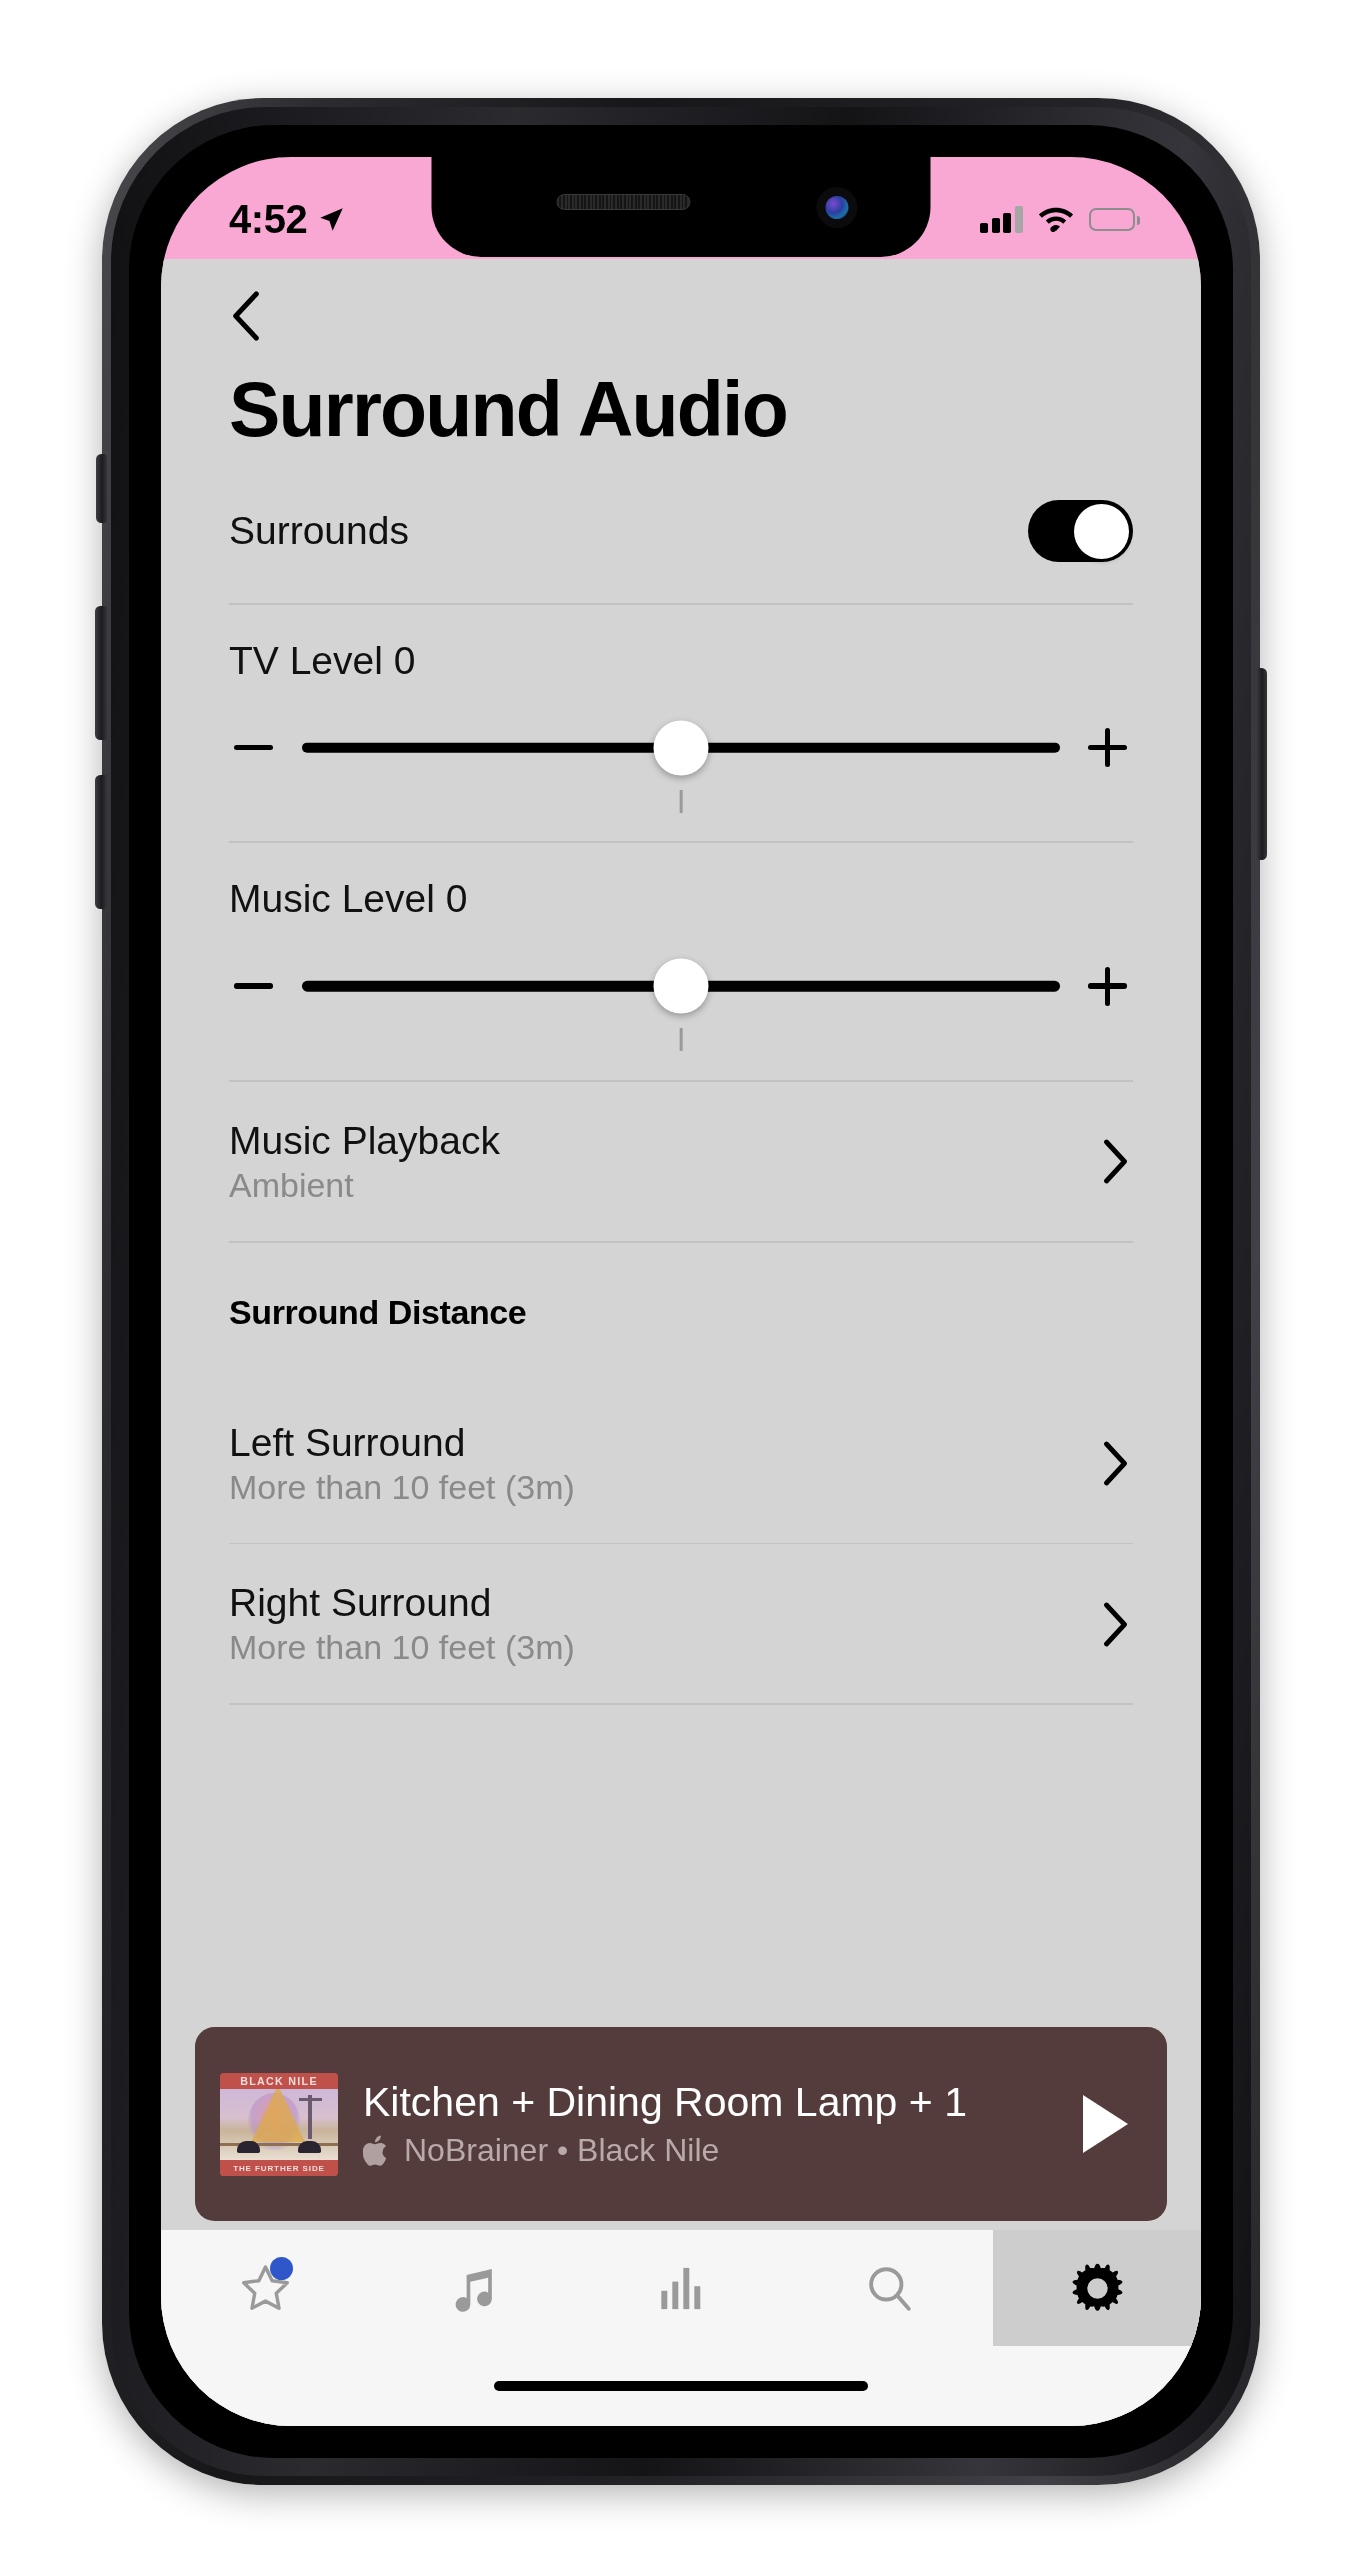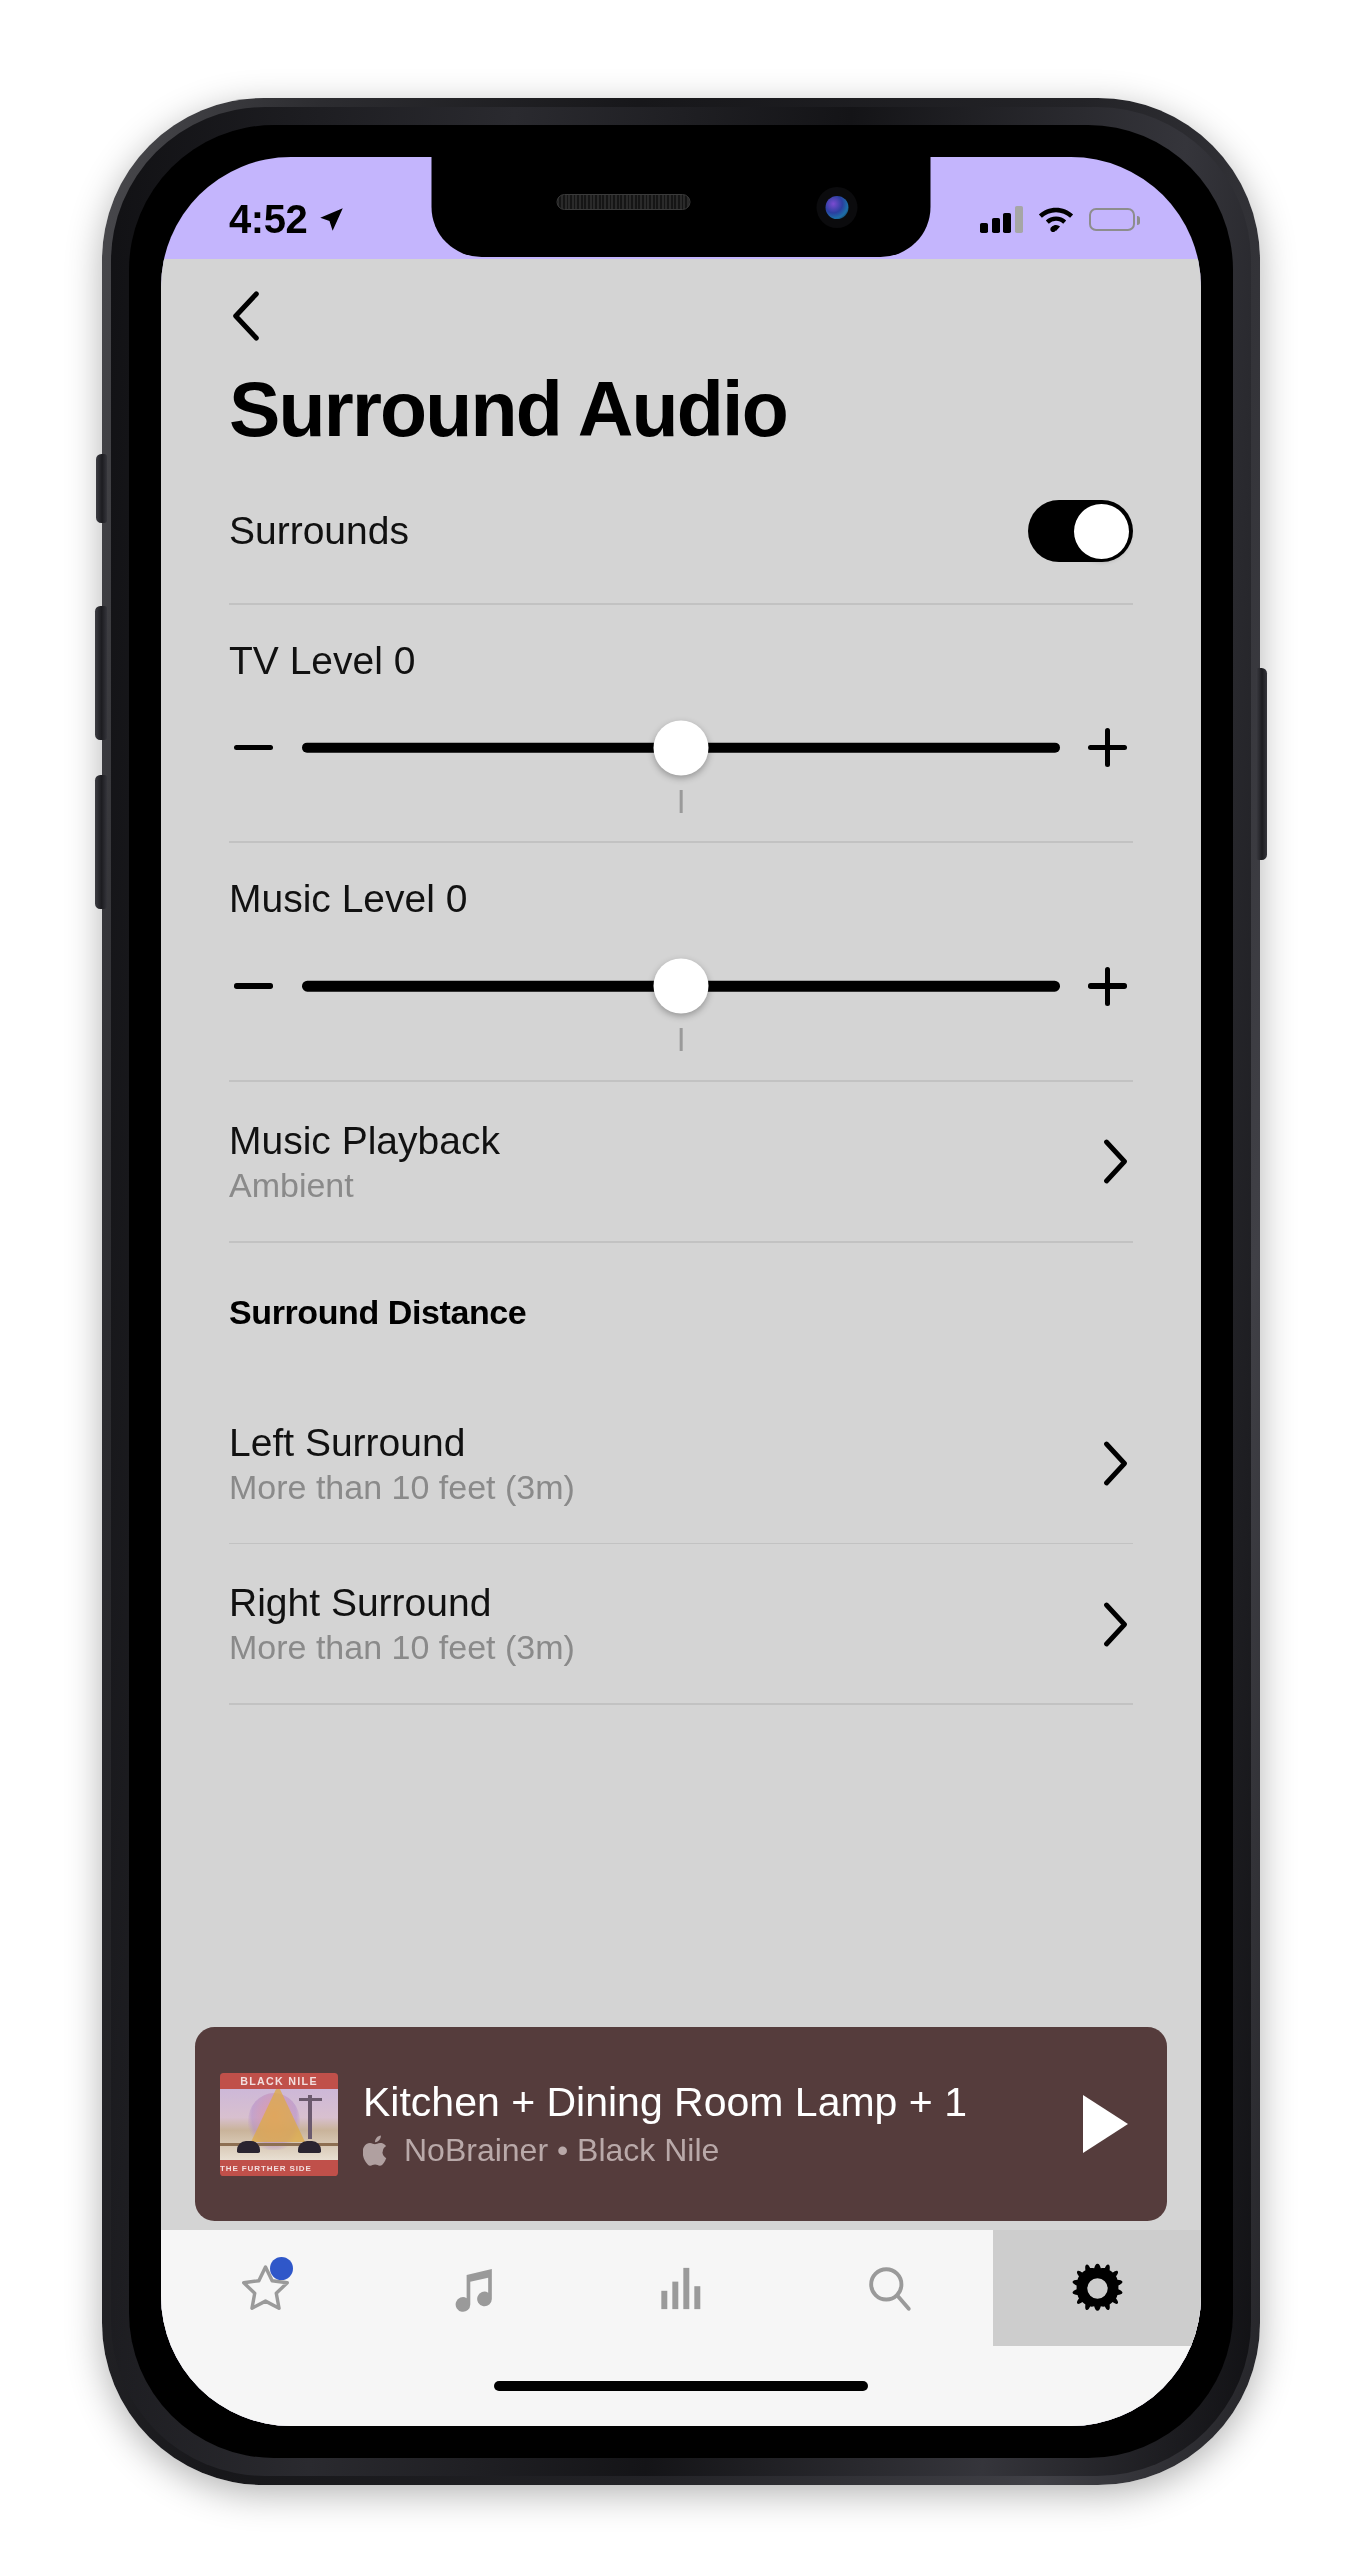--- a/index.html
+++ b/index.html
@@ -31,21 +31,21 @@
     position: absolute;
     left: 18px; top: 18px; right: 18px; bottom: 18px;
     border-radius: 145px;
     background: #000;
   }
   .screen {
     position: absolute;
     left: 32px; top: 32px; right: 32px; bottom: 32px;
     border-radius: 130px;
     overflow: hidden;
-    background: #c4b5fd;
+    background: #f9a8d4;
   }
 
   
   .btn-side { position: absolute; background: linear-gradient(90deg,#3c3c42,#1c1c20 55%,#35353b); }
   .btn-mute  { left: -6.2px; top: 356px;  width: 10.7px; height: 69px;  border-radius: 5.3px 2.7px 2.7px 5.3px; }
   .btn-volup { left: -7.1px; top: 508px;  width: 11.6px; height: 134px; border-radius: 5.3px 2.7px 2.7px 5.3px; }
   .btn-voldn { left: -7.1px; top: 677px;  width: 11.6px; height: 134px; border-radius: 5.3px 2.7px 2.7px 5.3px; }
   .btn-power { right: -7.1px; top: 570px; width: 11.6px; height: 192px; border-radius: 2.7px 5.3px 5.3px 2.7px; }
 
   
@@ -228,21 +228,21 @@
   }
   .art-fig {
     position: absolute; bottom: 10%;
     width: 23px; height: 12.5px;
     background: #2a2430; border-radius: 9px 9px 1.8px 1.8px;
   }
   .art-fig.l { left: 14%; }
   .art-fig.r { right: 14%; }
   .album-bot {
     background: #c0504a; color: #f2dede;
-    font-size: 8px; 
+    font-size: 8px; text-align: center;
     letter-spacing: 0.9px; padding: 3.6px 0 2.7px 0; font-weight: 700;
   }
   .np-texts { flex: 1; min-width: 0; display: flex; flex-direction: column; gap: 6px; }
   .np-title {
     font-size: 41px; color: #fff; font-weight: 400;
     white-space: nowrap; overflow: hidden; text-overflow: ellipsis;
   }
   .np-sub { display: flex; align-items: center; gap: 12.5px; text-align: center; }
   .apple-logo { width: 28.5px; height: 34px; flex: none; }
   .np-sub-text {

